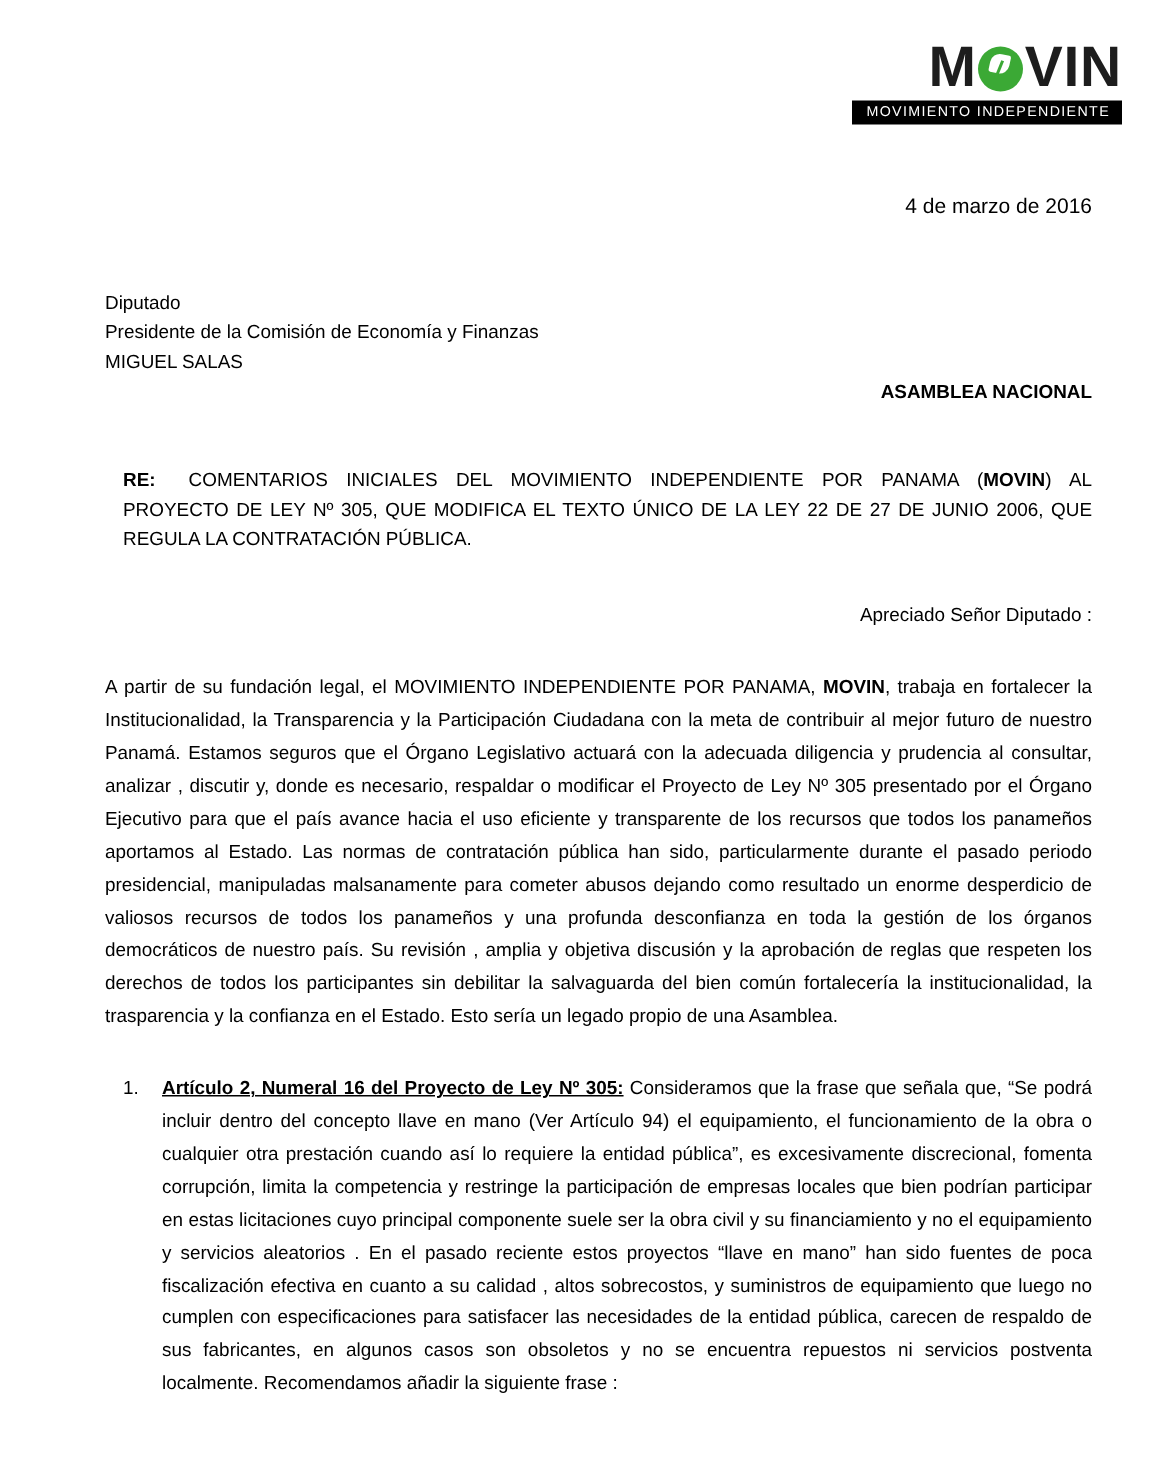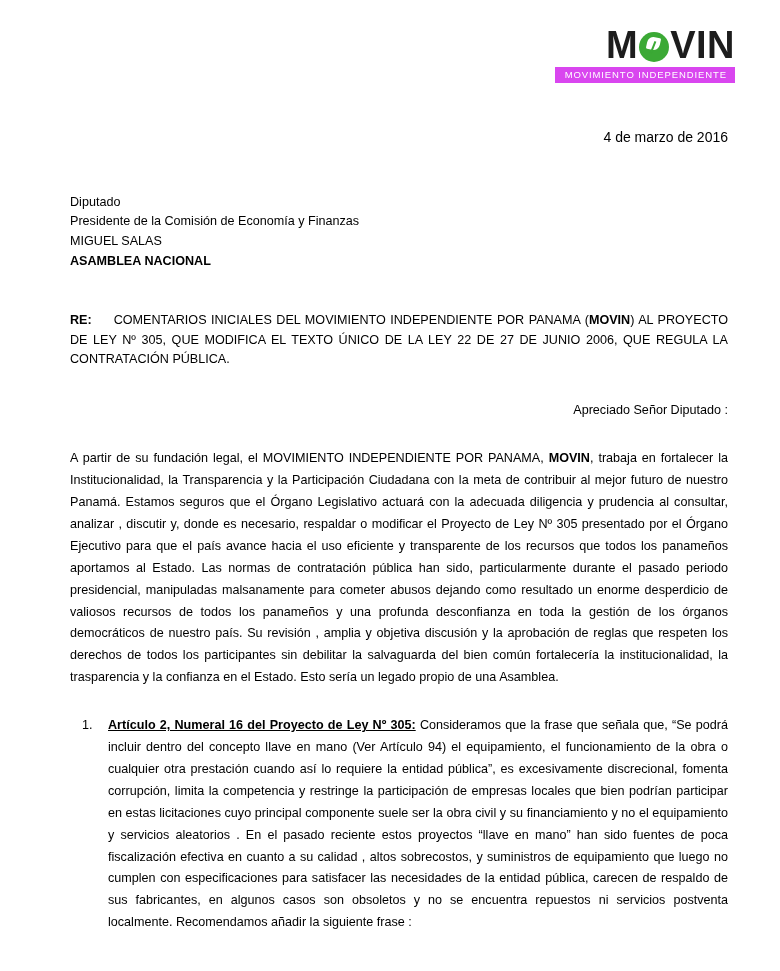--- a/index.html
+++ b/index.html
@@ -19,21 +19,21 @@
     width: 780px;
     height: 971px;
     box-sizing: border-box;
     padding: 0;
   }
 
   
   .letterhead {
     position: absolute;
     top: 26px;
-    right: 45px;
+    right: 32px;
     text-align: right;
     line-height: 1;
   }
   .logo-word {
     font-family: "Liberation Sans", sans-serif;
     font-weight: bold;
     font-size: 38px;
     letter-spacing: 0.5px;
     color: #1d1d1d;
     display: inline-block;
@@ -69,21 +69,21 @@
     position: absolute;
     left: 13px;
     top: 9px;
     width: 2px;
     height: 13px;
     background: #3ba935;
     transform: rotate(22deg);
   }
   .logo-bar {
     margin-top: 3px;
-    background: #d946ef;
+    background: #000000;
     color: #ffffff;
     font-size: 9.5px;
     letter-spacing: 0.9px;
     padding: 3px 8px 3px 10px;
     display: block;
     text-align: center;
     font-family: "Liberation Sans", sans-serif;
   }
 
   
@@ -98,24 +98,24 @@
   .date {
     text-align: right;
     margin: 0 0 44px 0;
     font-size: 14px;
   }
   .addressee {
     margin: 0 0 40px 0;
     line-height: 1.56;
   }
   .addressee div { white-space: pre; }
-  .bold { font-weight: bold; }
+  .bold { font-weight: bold; text-align: right; }
 
   .re {
-    margin: 0 0 30px 0;
+    margin: 0 0 30px 12px;
     text-align: justify;
     line-height: 1.55;
   }
   .re .re-label { font-weight: bold; }
   .re .re-gap { display: inline-block; width: 22px; }
 
   .salutation { margin: 0 0 28px 0; text-align: right; }
 
   .para {
     margin: 0 0 26px 0;

